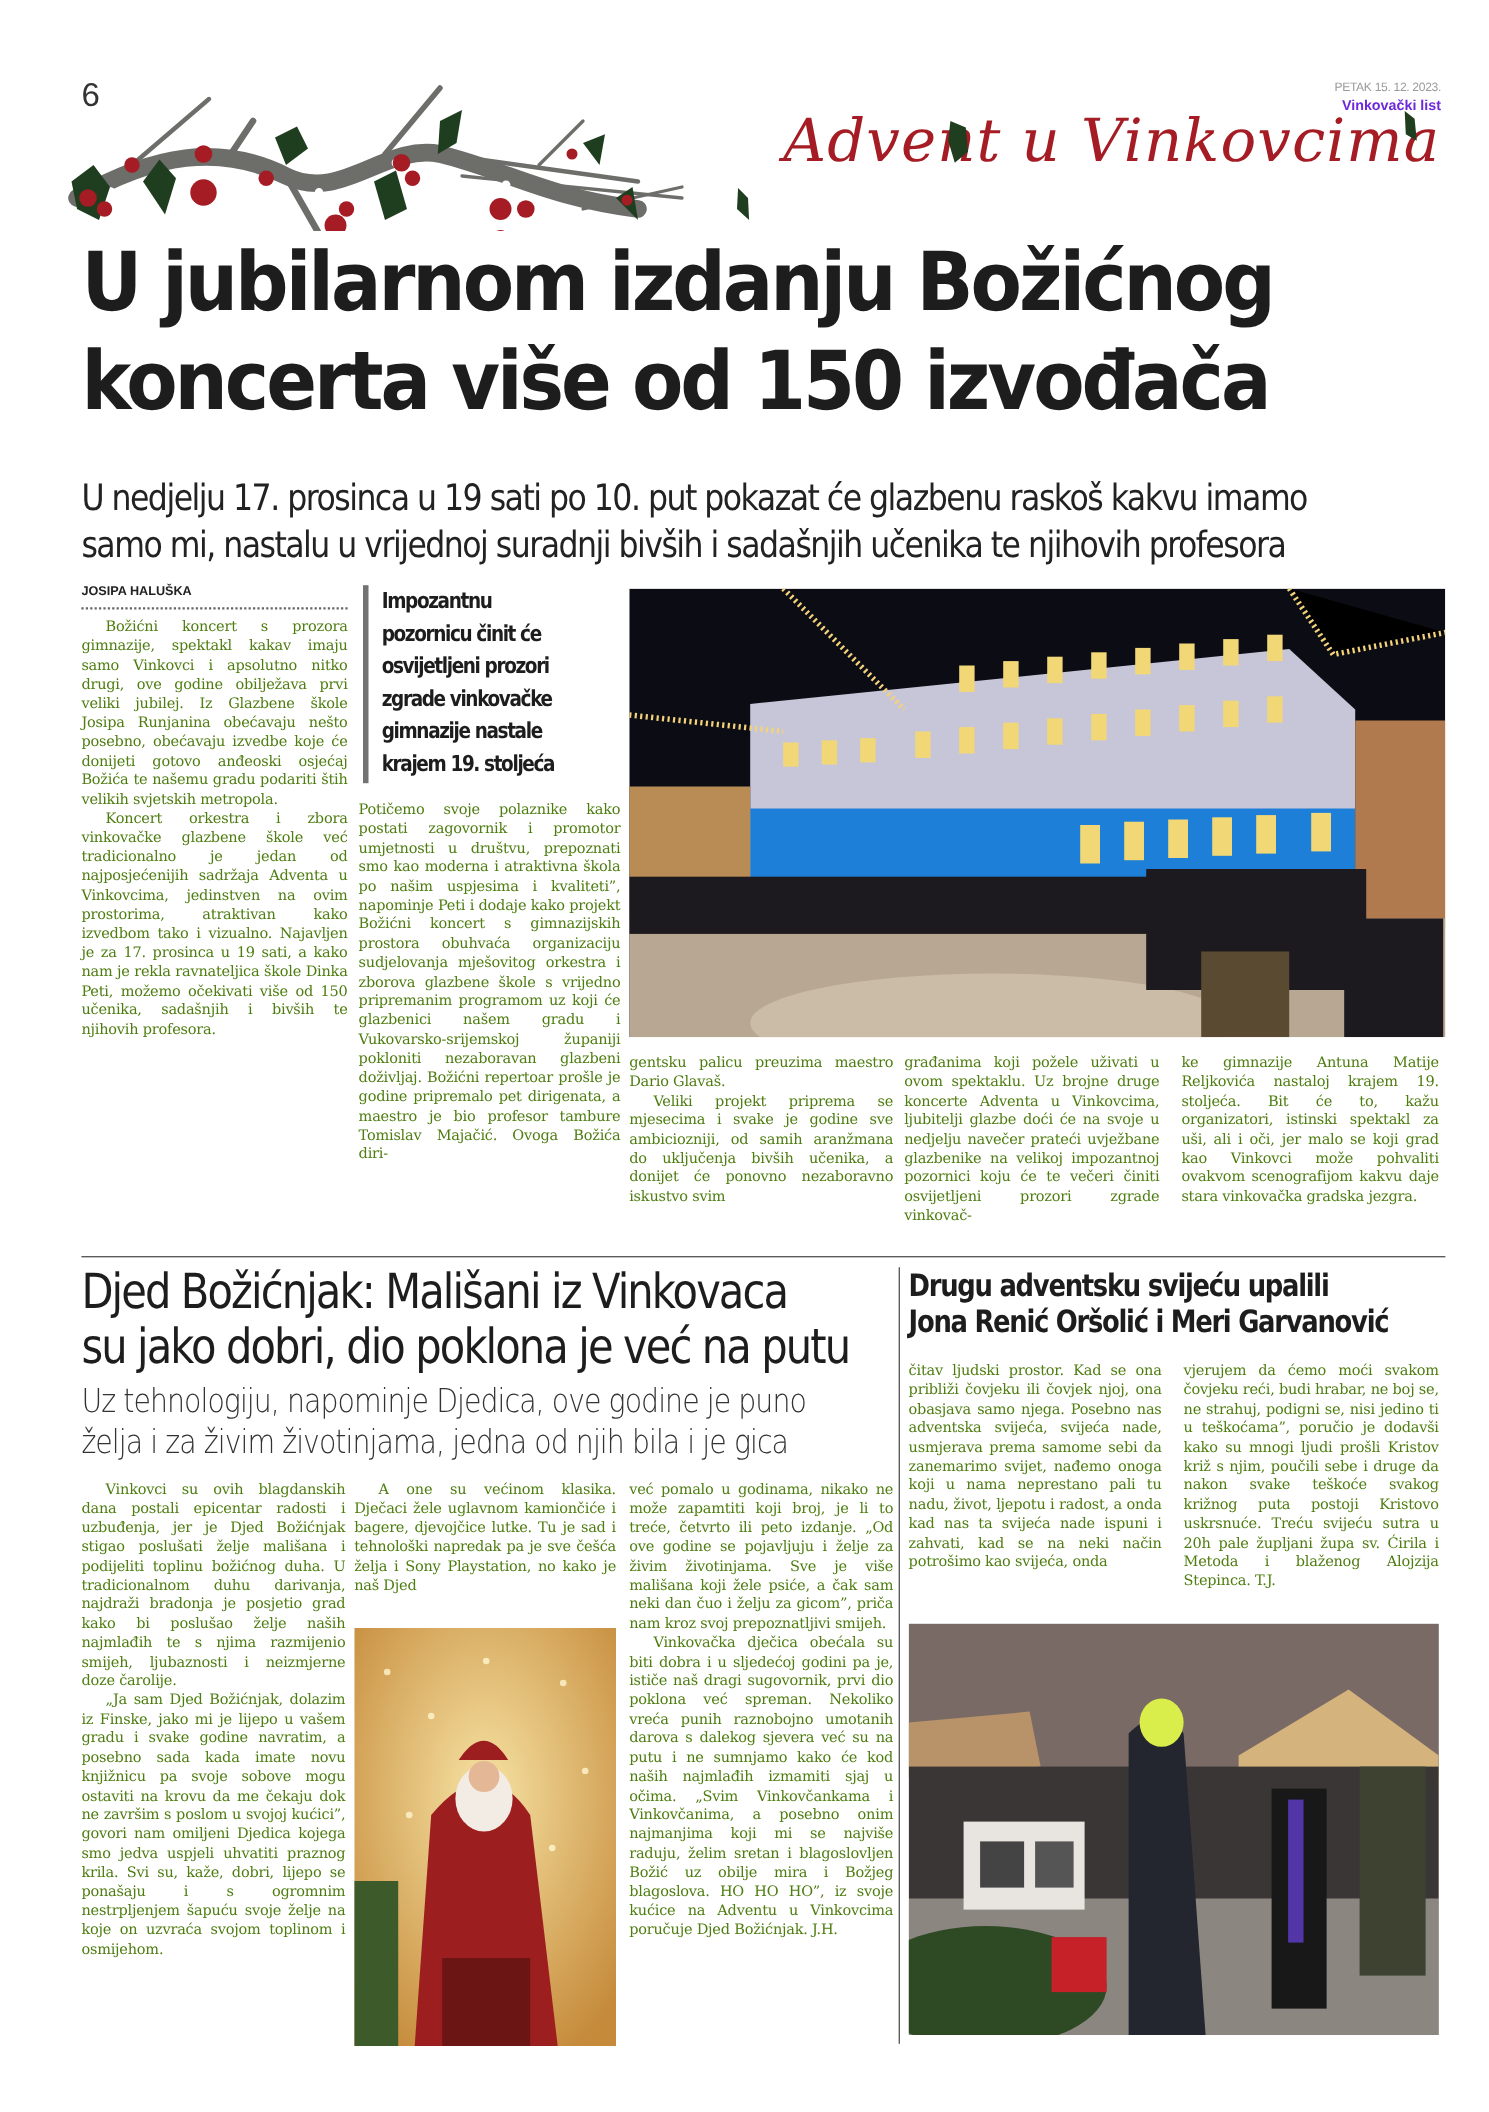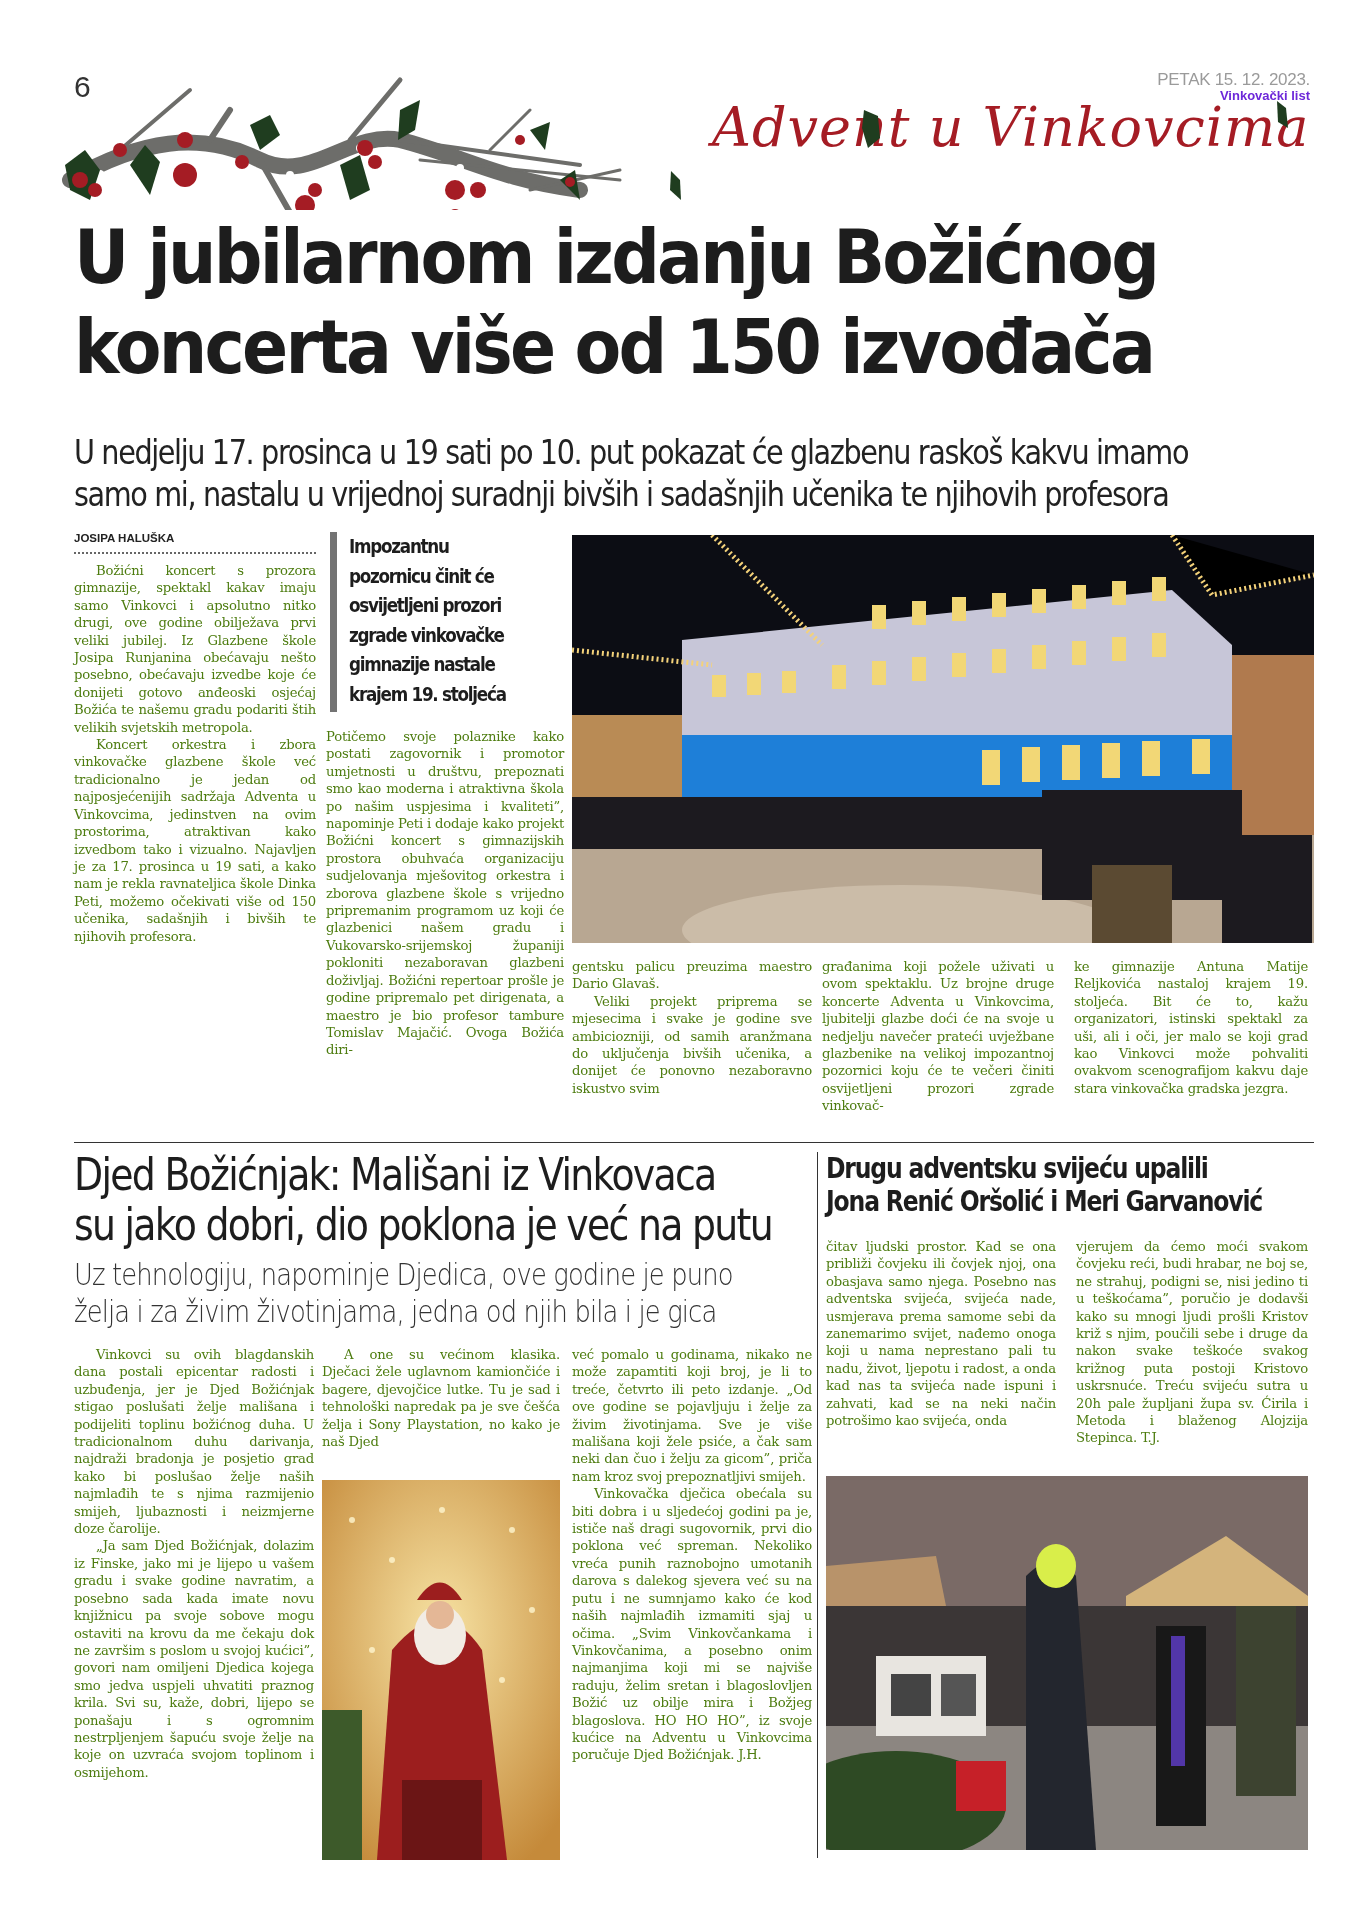--- a/index.html
+++ b/index.html
@@ -1,38 +1,38 @@
 <!DOCTYPE html>
 <html><head>
 <meta charset="utf-8">
 <style>
   * { box-sizing: border-box; margin: 0; padding: 0; }
   html, body { width: 1354px; height: 1920px; background: #ffffff; overflow: hidden; }
   body { position: relative; font-family: "DejaVu Serif", serif; color: #222; }
 
   .page-num { position: absolute; left: 74px; top: 70px; font-family: "Liberation Sans", sans-serif; font-size: 30px; font-weight: 300; color: #333; }
   .meta { position: absolute; right: 44px; top: 72px; text-align: right; font-family: "Liberation Sans", sans-serif; line-height: 16px; }
-  .meta .date { font-size: 17px; color: #9a9a9a; letter-spacing: -0.3px; }
+  .meta .date { font-size: 11px; color: #9a9a9a; letter-spacing: -0.3px; }
   .meta .paper { font-size: 13px; color: #6d28d9; font-weight: bold; }
 
   .garland { position: absolute; left: 60px; top: 70px; width: 680px; height: 140px; }
   .section-title { position: absolute; left: 712px; top: 96px; font-family: "DejaVu Serif", serif; font-style: italic; font-size: 54px; color: #a51c24; letter-spacing: 1px; white-space: nowrap; }
   .holly-leaf { position: absolute; }
 
   .headline { position: absolute; left: 74px; top: 212px; width: 1250px; font-family: "DejaVu Sans", sans-serif; font-weight: bold; font-size: 74px; line-height: 90px; color: #1d1d1d; letter-spacing: -3px; transform: scaleX(0.92); transform-origin: left top; }
   .subhead { position: absolute; left: 74px; top: 432px; width: 1290px; font-family: "DejaVu Sans", sans-serif; font-size: 33px; line-height: 42px; color: #222; letter-spacing: -1.6px; transform: scaleX(0.87); transform-origin: left top; white-space: nowrap; }
 
   .byline { position: absolute; left: 74px; top: 532px; width: 170px; font-family: "Liberation Sans", sans-serif; font-weight: bold; font-size: 11.5px; color: #222; }
   .dots { position: absolute; left: 74px; top: 552px; width: 242px; border-top: 2px dotted #666; }
 
   .col { position: absolute; font-family: "DejaVu Serif", serif; font-size: 13.2px; line-height: 17.4px; color: #4d7c0f; text-align: justify; hyphens: auto; letter-spacing: -0.2px; }
   .col p { text-indent: 22px; }
   .col p.noindent { text-indent: 0; }
 
-  .pullquote { position: absolute; left: 330px; top: 532px; width: 230px; height: 180px; border-left: 7px solid #737373; padding-left: 12px; font-family: "DejaVu Sans", sans-serif; font-weight: bold; font-size: 20px; line-height: 29.5px; color: #1d1d1d; letter-spacing: -1.5px; }
+  .pullquote { position: absolute; left: 330px; top: 532px; width: 230px; height: 180px; border-left: 5px solid #737373; padding-left: 12px; font-family: "DejaVu Sans", sans-serif; font-weight: bold; font-size: 20px; line-height: 29.5px; color: #1d1d1d; letter-spacing: -1.5px; }
   .pullquote span { display: block; transform: scaleX(0.84); transform-origin: left top; white-space: nowrap; }
 
   .photo { position: absolute; overflow: hidden; }
   .photo svg { width: 100%; height: 100%; display: block; }
 
   .divider-h { position: absolute; left: 74px; top: 1142px; width: 1240px; border-top: 1.5px solid #333; }
   .divider-v { position: absolute; left: 817px; top: 1152px; height: 706px; border-left: 1.5px solid #333; }
 
   .headline2 { position: absolute; left: 74px; top: 1150px; width: 760px; font-family: "DejaVu Sans", sans-serif; font-size: 44px; line-height: 50px; color: #1d1d1d; letter-spacing: -2px; transform: scaleX(0.86); transform-origin: left top; white-space: nowrap; }
   .subhead2 { position: absolute; left: 74px; top: 1256px; width: 860px; font-family: "DejaVu Sans", sans-serif; font-weight: 300; font-size: 30px; line-height: 37px; color: #333; letter-spacing: -1px; transform: scaleX(0.86); transform-origin: left top; white-space: nowrap; }

